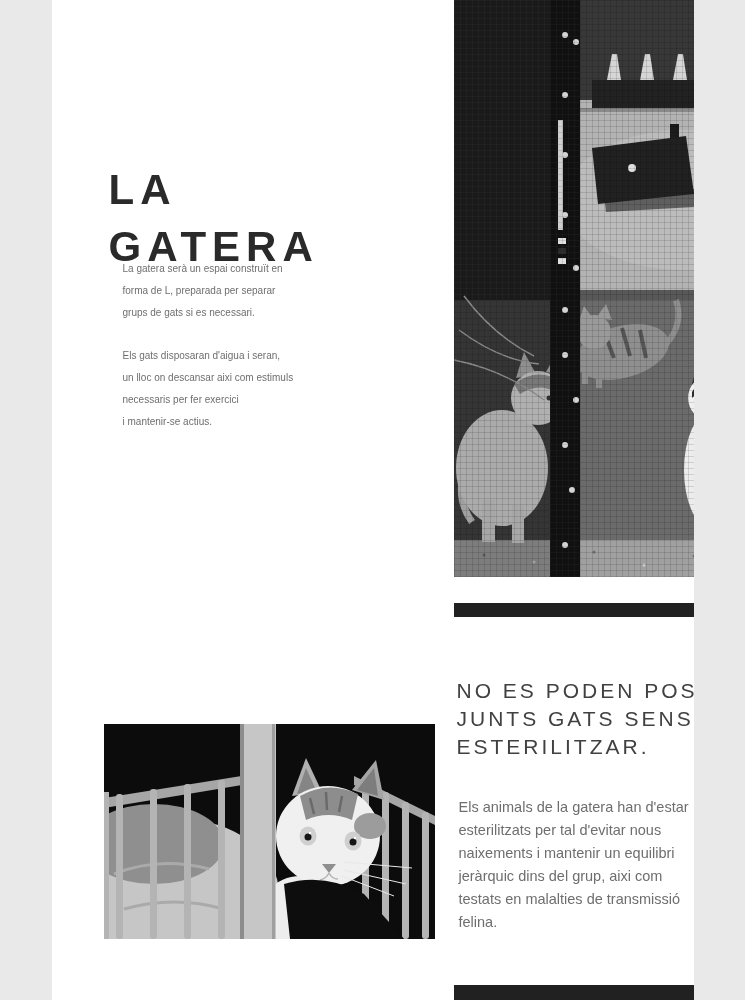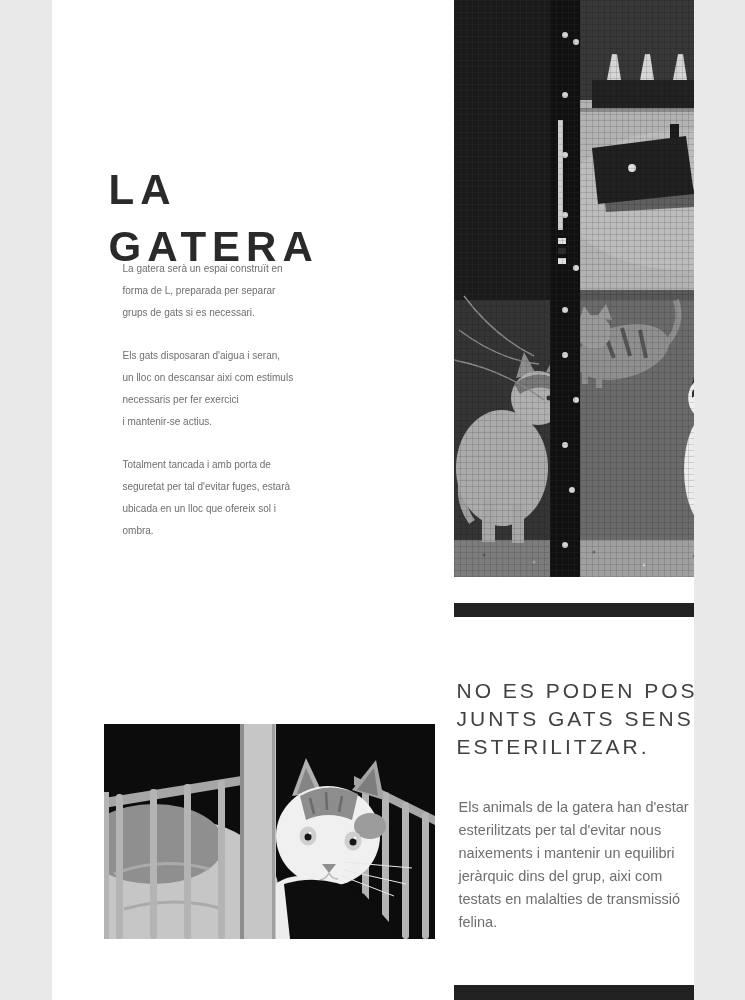--- a/index.html
+++ b/index.html
@@ -188,24 +188,20 @@
 GATERA</h1>
 
   <div class="left-paragraphs">
     <p class="para">La gatera serà un espai construït en
 forma de L, preparada per separar
 grups de gats si es necessari.</p>
     <p class="para">Els gats disposaran d'aigua i seran,
 un lloc on descansar aixi com estimuls
 necessaris per fer exercici
 i mantenir-se actius.</p>
-    <p class="para">Totalment tancada i amb porta de
-seguretat per tal d'evitar fuges, estarà
-ubicada en un lloc que ofereix sol i
-ombra.</p>
   </div>
 
   <div class="photo-bottom">
     <svg viewBox="0 0 331 215" width="331" height="215">
       <rect width="331" height="215" fill="#0c0c0c"></rect>
 
       <ellipse cx="75" cy="170" rx="100" ry="75" fill="#c6c6c6"></ellipse>
       <ellipse cx="50" cy="120" rx="70" ry="40" fill="#8f8f8f"></ellipse>
       <path d="M10,150 q45,-18 95,-5 M20,185 q50,-14 100,0" stroke="#aaaaaa" stroke-width="3" fill="none"></path>
 

